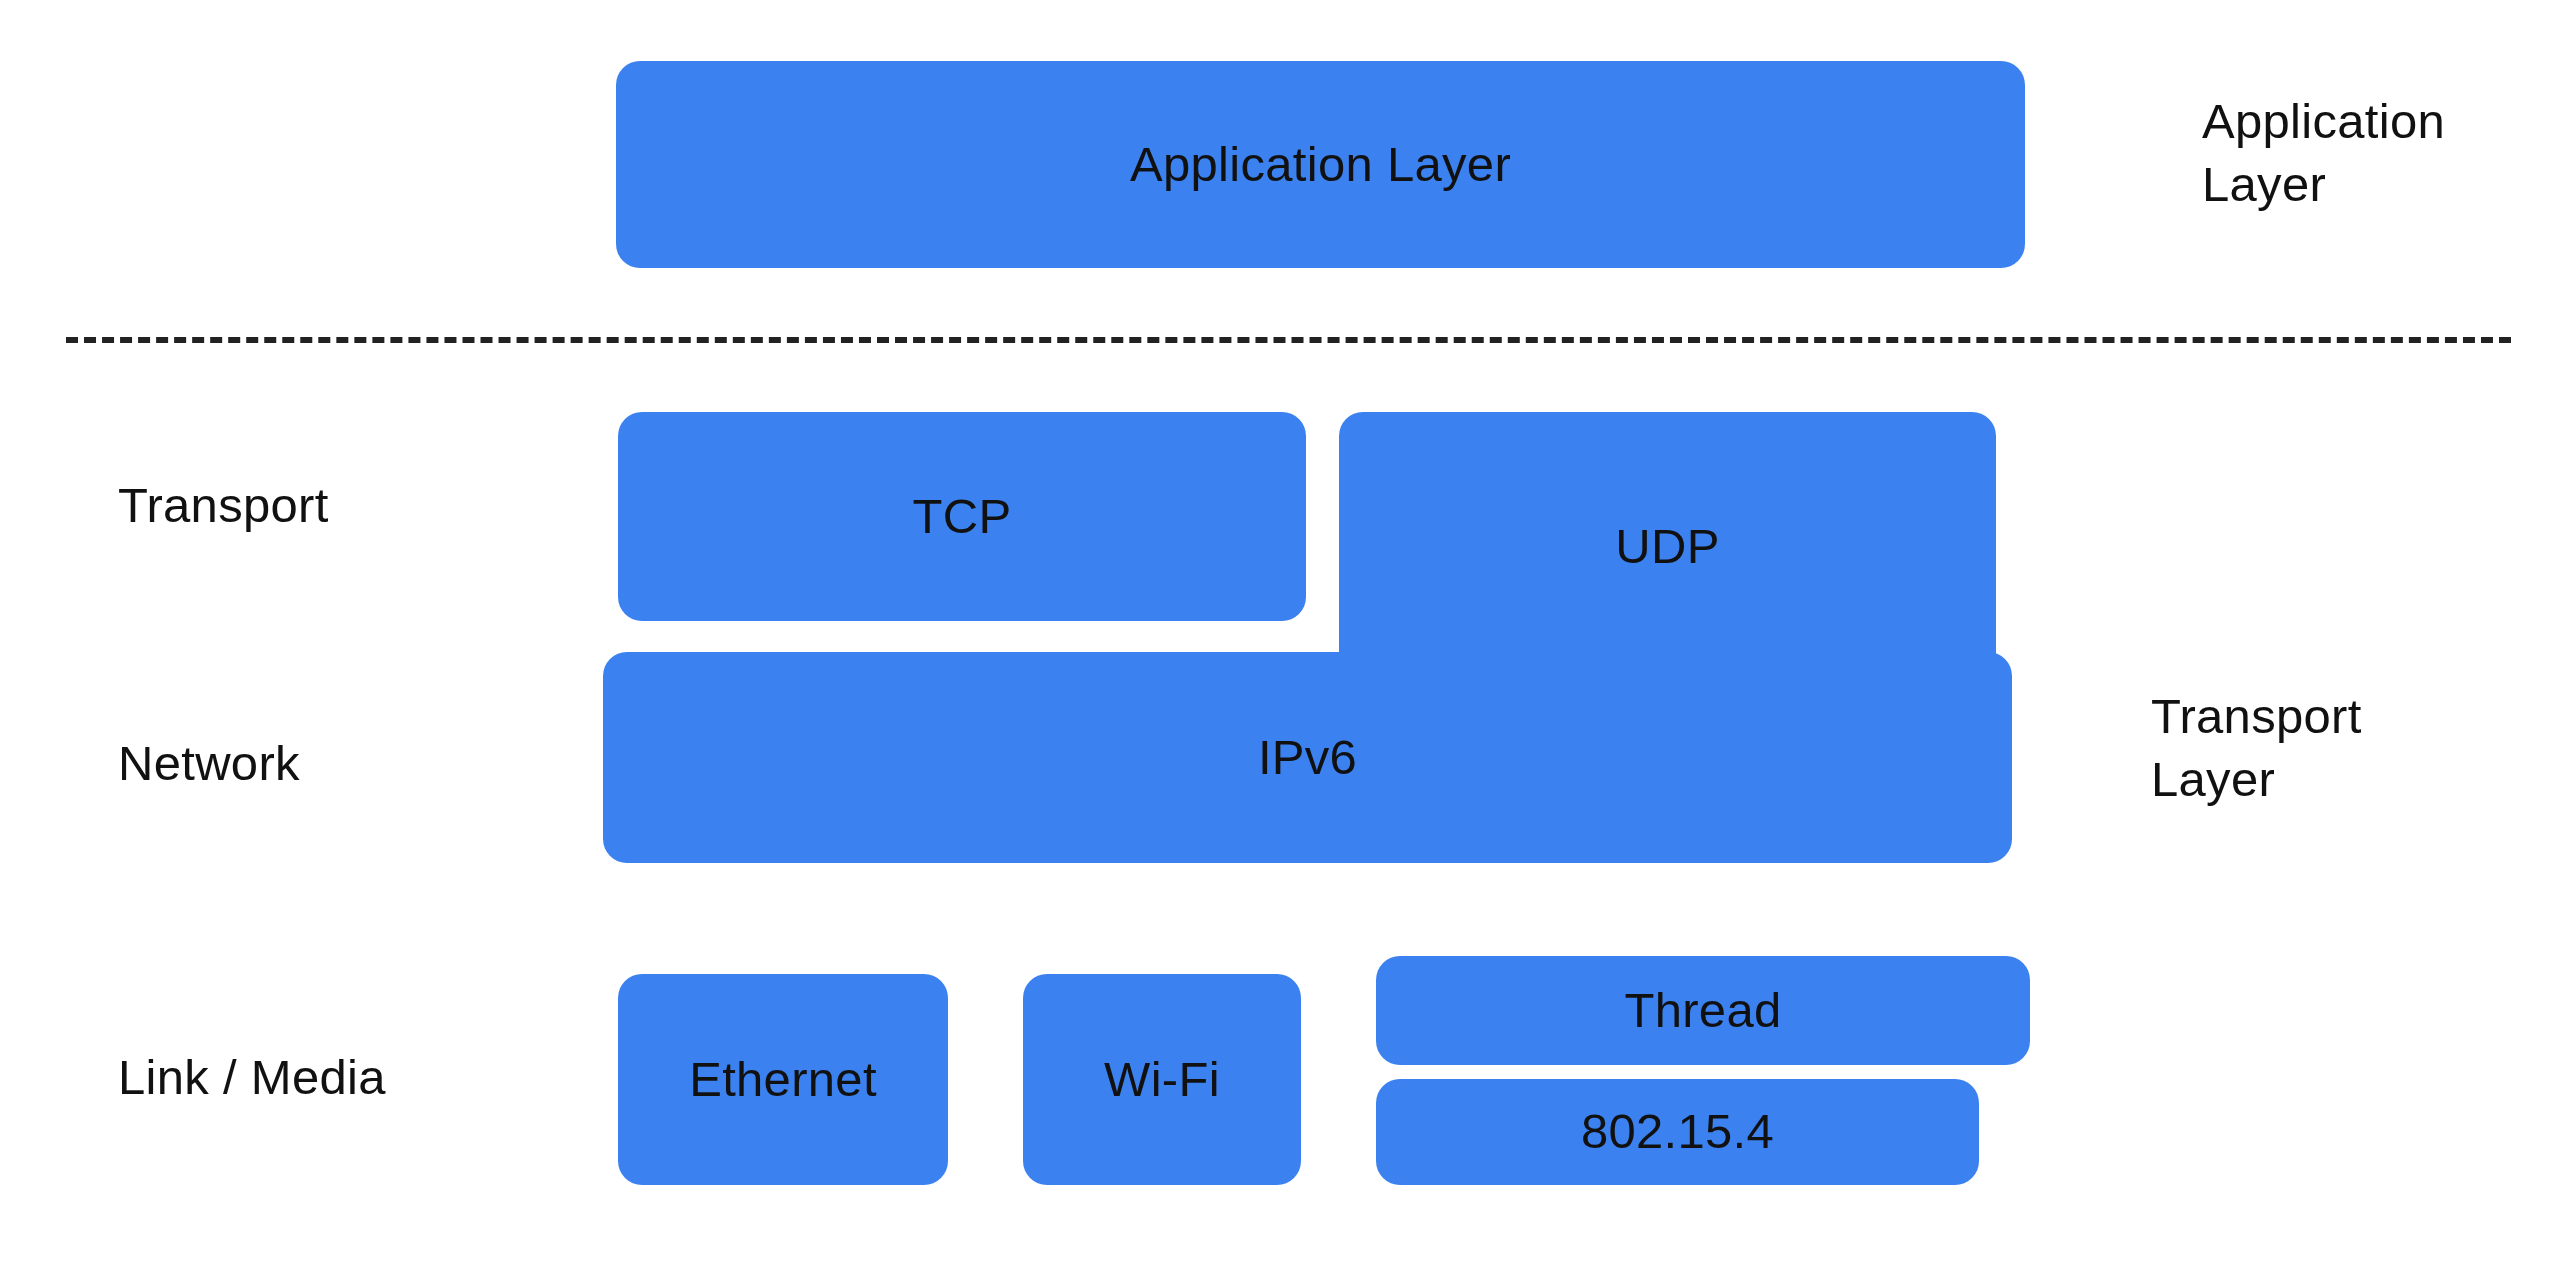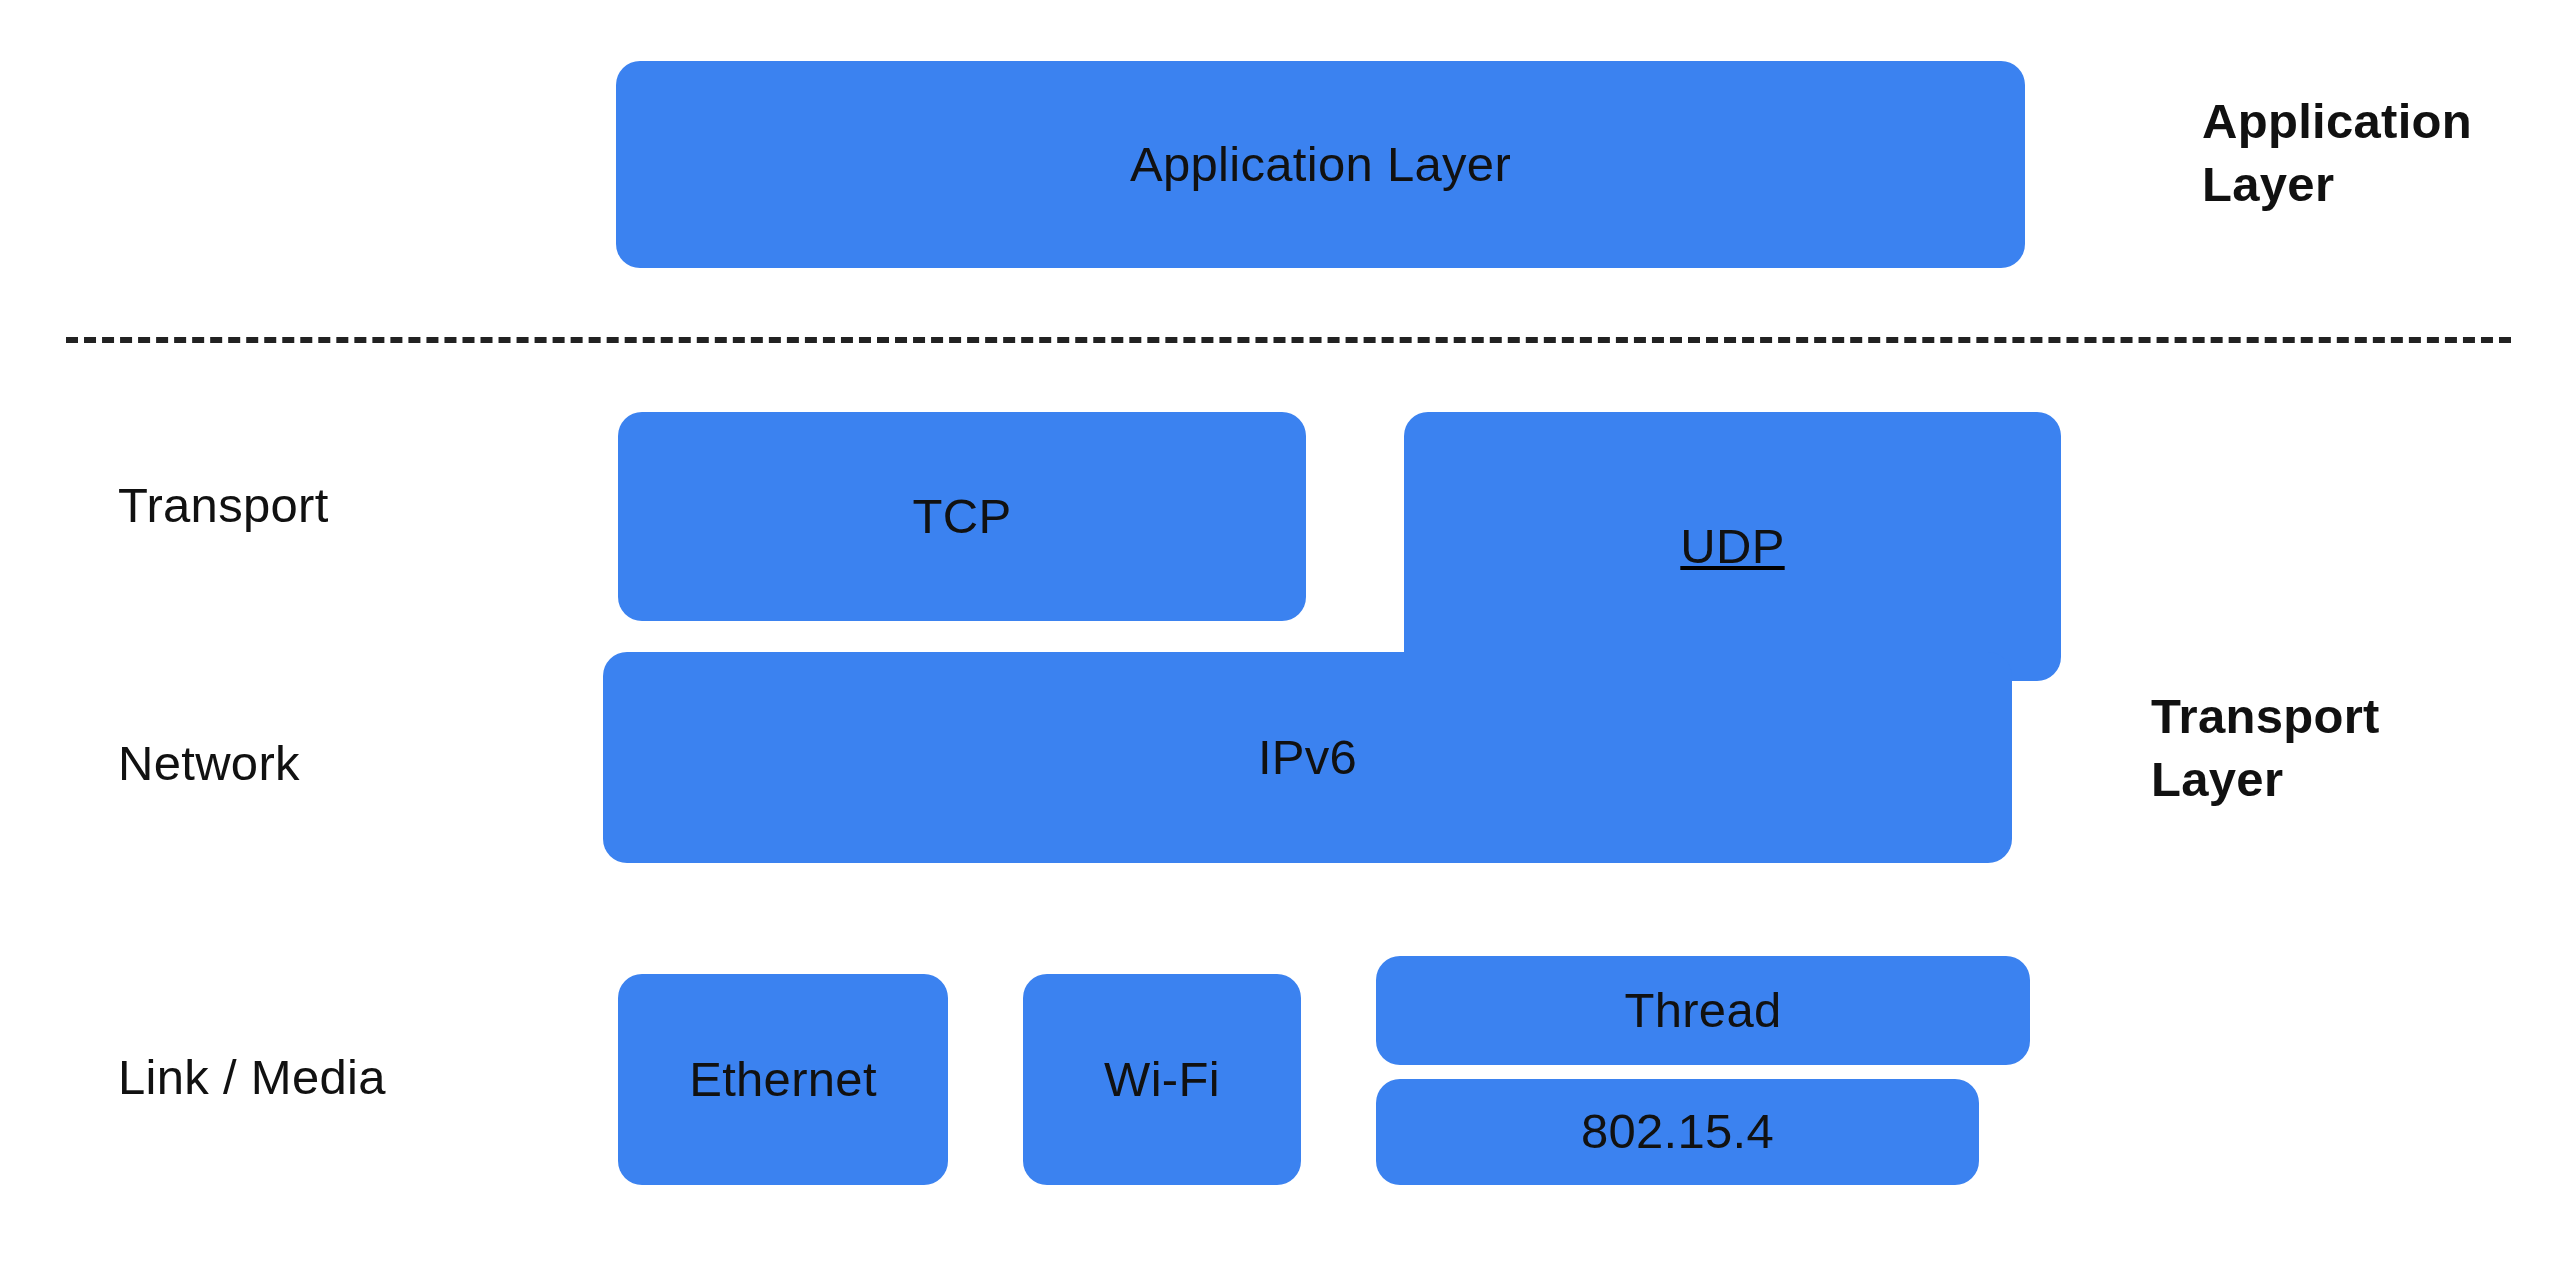--- a/index.html
+++ b/index.html
@@ -46,38 +46,38 @@
     font-size: 49px;
     font-weight: 400;
     line-height: 1.28;
     letter-spacing: 0.3px;
     white-space: nowrap;
   }
   .group-label {
     position: absolute;
     color: #111111;
     font-size: 49px;
-    font-weight: 700;
+    font-weight: 400;
     line-height: 1.28;
     letter-spacing: 0.3px;
     width: 319px;
   }
 
   
   .divider {
     position: absolute;
     height: 0;
     border-top: 6.7px dashed #222222;
   }
 
   
   #box-application { left: 616px; top: 61px;  width: 1409px; height: 207px; }
 
   #box-tcp         { left: 618px; top: 412px;  width: 688px; height: 209px; }
-  #box-udp         { left: 1404px; top: 412px;  width: 657px; height: 269px; text-decoration: underline; }
+  #box-udp         { left: 1339px; top: 412px;  width: 657px; height: 269px; }
 
   #box-ipv6        { left: 603px; top: 652px; width: 1409px; height: 211px; }
 
   #box-ethernet    { left: 618px; top: 974px; width: 330px;  height: 211px; }
   #box-wifi        { left: 1023px; top: 974px; width: 278px;  height: 211px; }
   #box-thread      { left: 1376px; top: 956px; width: 654px; height: 109px; }
   #box-802154      { left: 1376px; top: 1079px; width: 603px; height: 106px; }
 
   #divider-app     { left: 66px;  top: 337px;  width: 2445px; }
 

